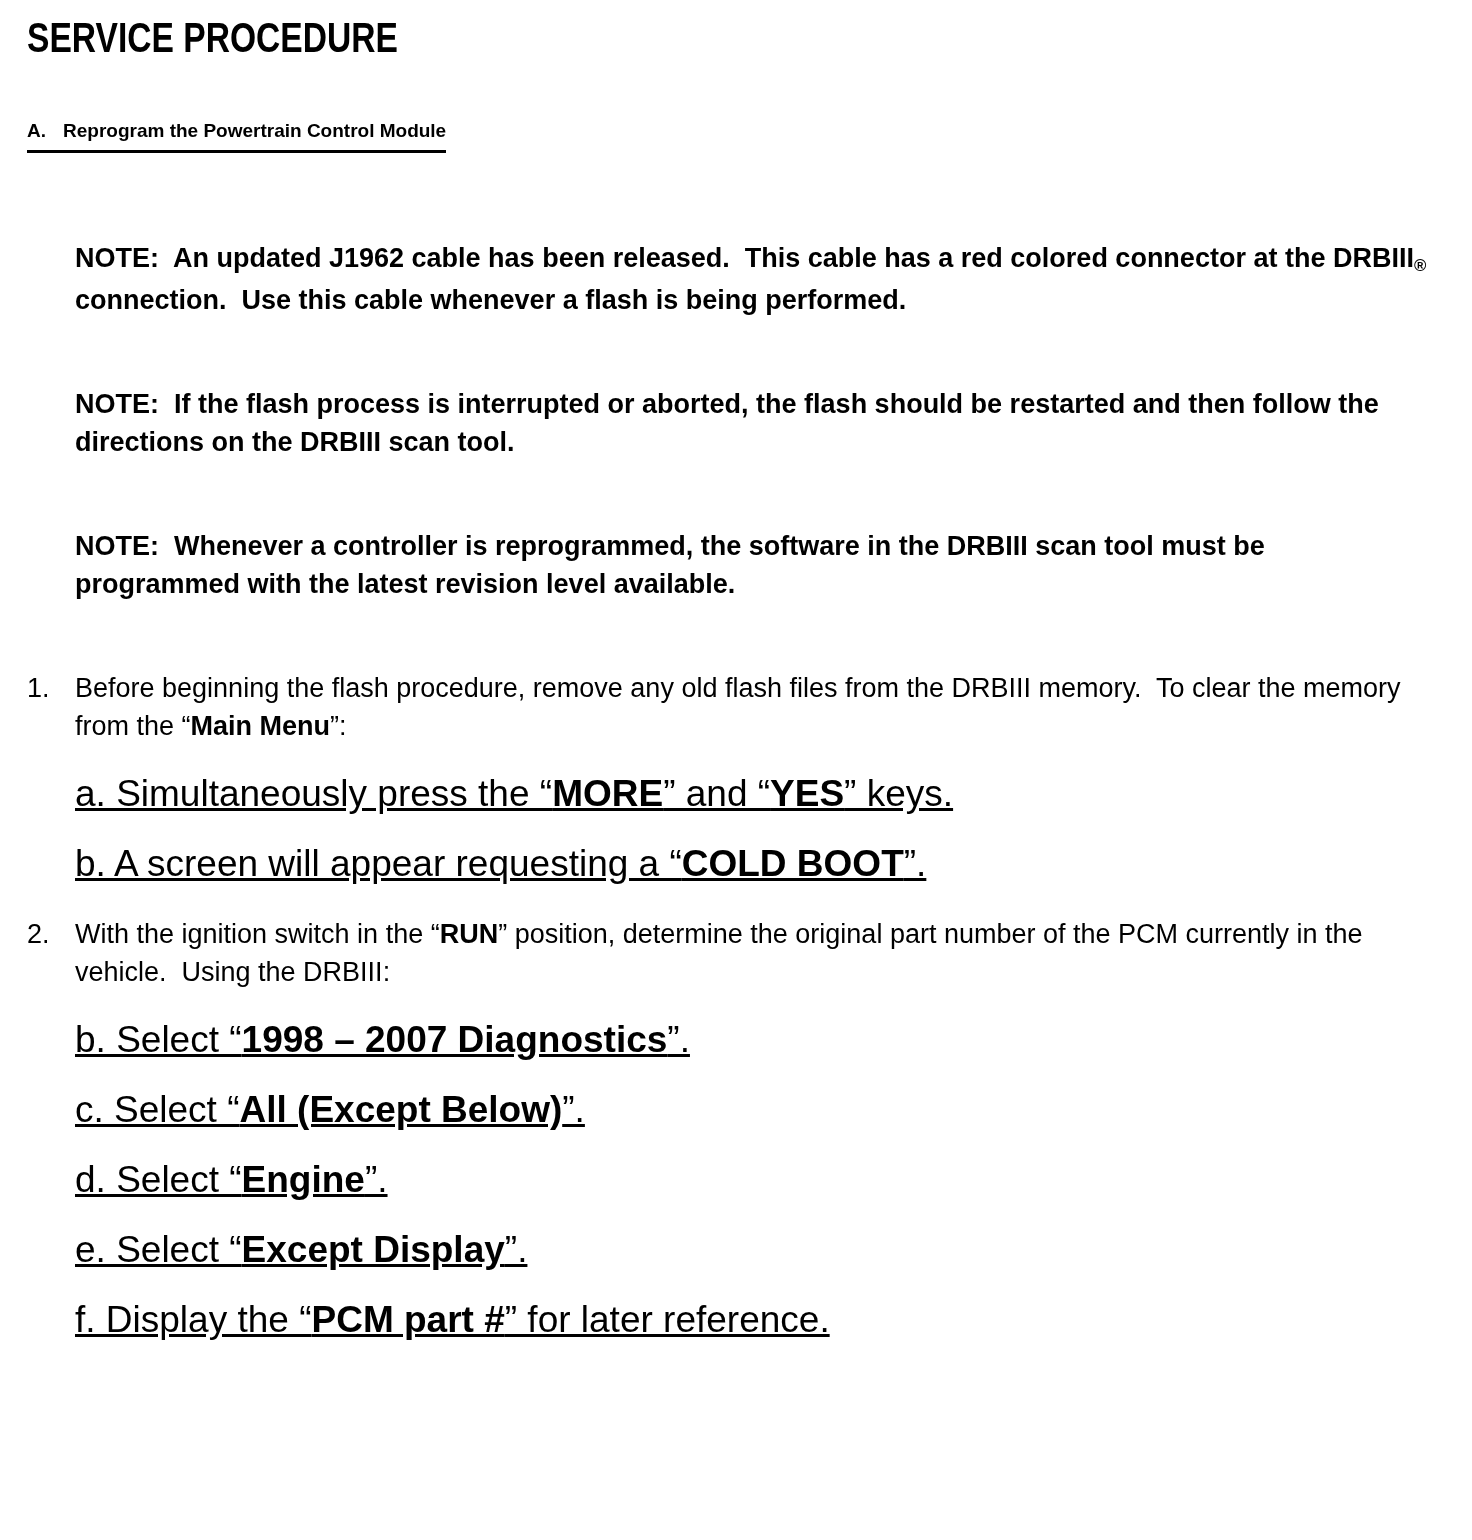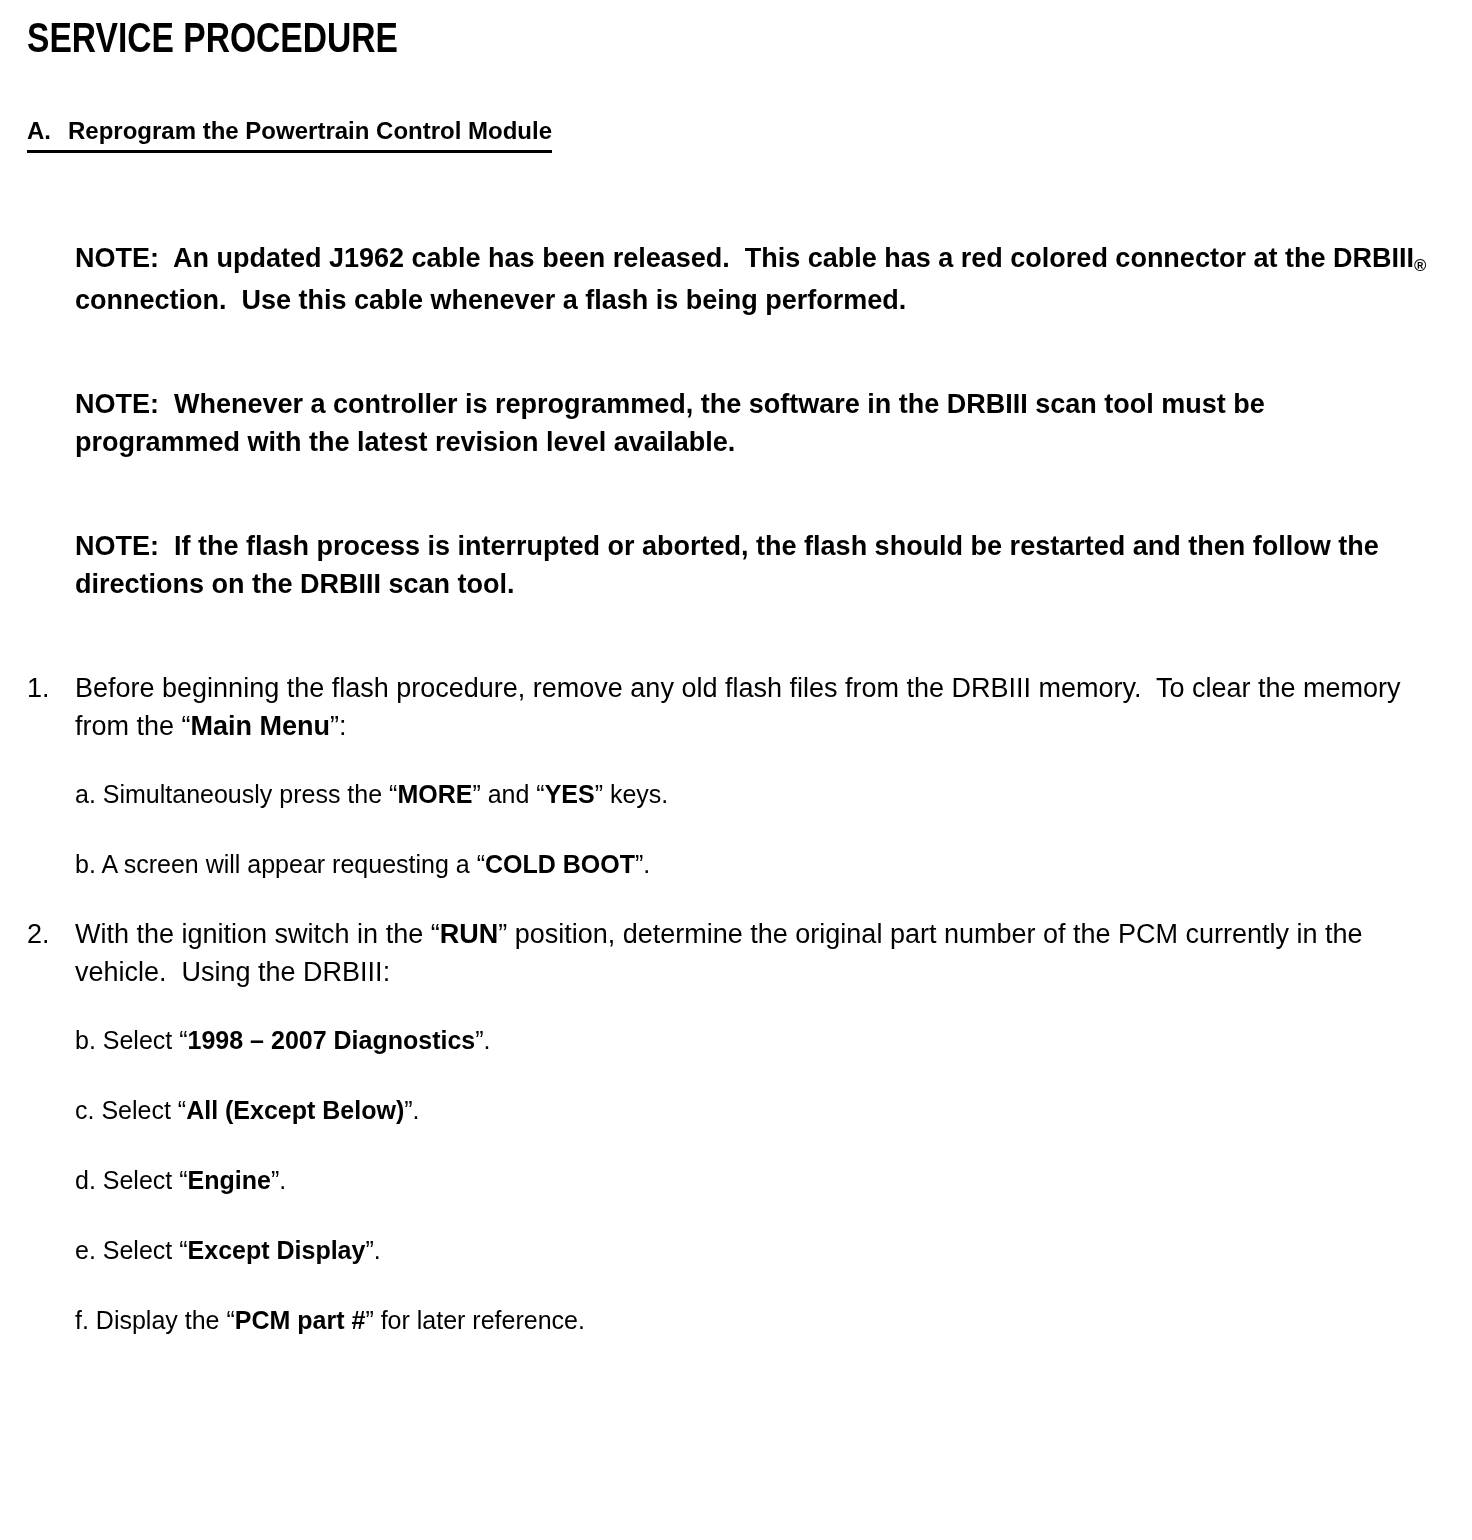--- a/index.html
+++ b/index.html
@@ -19,21 +19,21 @@
     font-weight: bold;
     margin: 0 0 52px 0;
     transform: scaleX(0.80);
     transform-origin: 0 50%;
     letter-spacing: 0;
     white-space: pre;
   }
 
   .section-heading {
     display: inline-block;
-    font-size: 24px;
+    font-size: 19px;
     line-height: 34px;
     font-weight: bold;
     margin: 0 11px 38px 0;
     border-bottom: 3px solid #000;
     padding-bottom: 2px;
     white-space: pre;
   }
   .sec-label { margin-right: 17px; }
 
   .notes { margin-left: 48px; max-width: 1360px; margin-top: 48px; }
@@ -52,24 +52,25 @@
     font-size: 27px;
     line-height: 38px;
     margin: 0 0 30px 0;
     white-space: pre-wrap;
     max-width: 1330px;
   }
   .step .num { position: absolute; left: 0; top: 0; }
 
   .subs { margin-left: 48px; max-width: 1320px; }
   .sub {
-    font-size: 25px;
+    font-size: 37px;
     line-height: 38px;
     margin: 13px 0 32px 0;
     white-space: pre-wrap;
+    text-decoration: underline;
   }
 
   .b { font-weight: bold; }
 
   sub.reg {
     font-size: 62%;
     vertical-align: baseline;
     position: relative;
     top: 0.22em;
   }
@@ -79,23 +80,23 @@
 
 <div class="page">
 
   <h1 class="doc-title">SERVICE PROCEDURE</h1>
 
   <h2 class="section-heading"><span class="sec-label">A.</span><span>Reprogram the Powertrain Control Module</span></h2>
 
   <div class="notes">
     <p class="note"><span>NOTE:  An updated J1962 cable has been released.  This cable has a red colored connector at the DRBIII</span><sub class="reg">®</sub><span> connection.  Use this cable whenever a flash is being performed.</span></p>
 
+    <p class="note">NOTE:  If the flash process is interrupted or aborted, the flash should be restarted and then follow the directions on the DRBIII scan tool.</p>
+
     <p class="note">NOTE:  Whenever a controller is reprogrammed, the software in the DRBIII scan tool must be programmed with the latest revision level available.</p>
-
-    <p class="note">NOTE:  If the flash process is interrupted or aborted, the flash should be restarted and then follow the directions on the DRBIII scan tool.</p>
   </div>
 
   <div class="steps">
 
     <p class="step"><span class="num">1.</span><span>Before beginning the flash procedure, remove any old flash files from the DRBIII memory.  To clear the memory from the “</span><span class="b">Main Menu</span><span>”:</span></p>
 
     <div class="subs">
       <p class="sub"><span>a. Simultaneously press the “</span><span class="b">MORE</span><span>” and “</span><span class="b">YES</span><span>” keys.</span></p>
 
       <p class="sub"><span>b. A screen will appear requesting a “</span><span class="b">COLD BOOT</span><span>”.</span></p>

